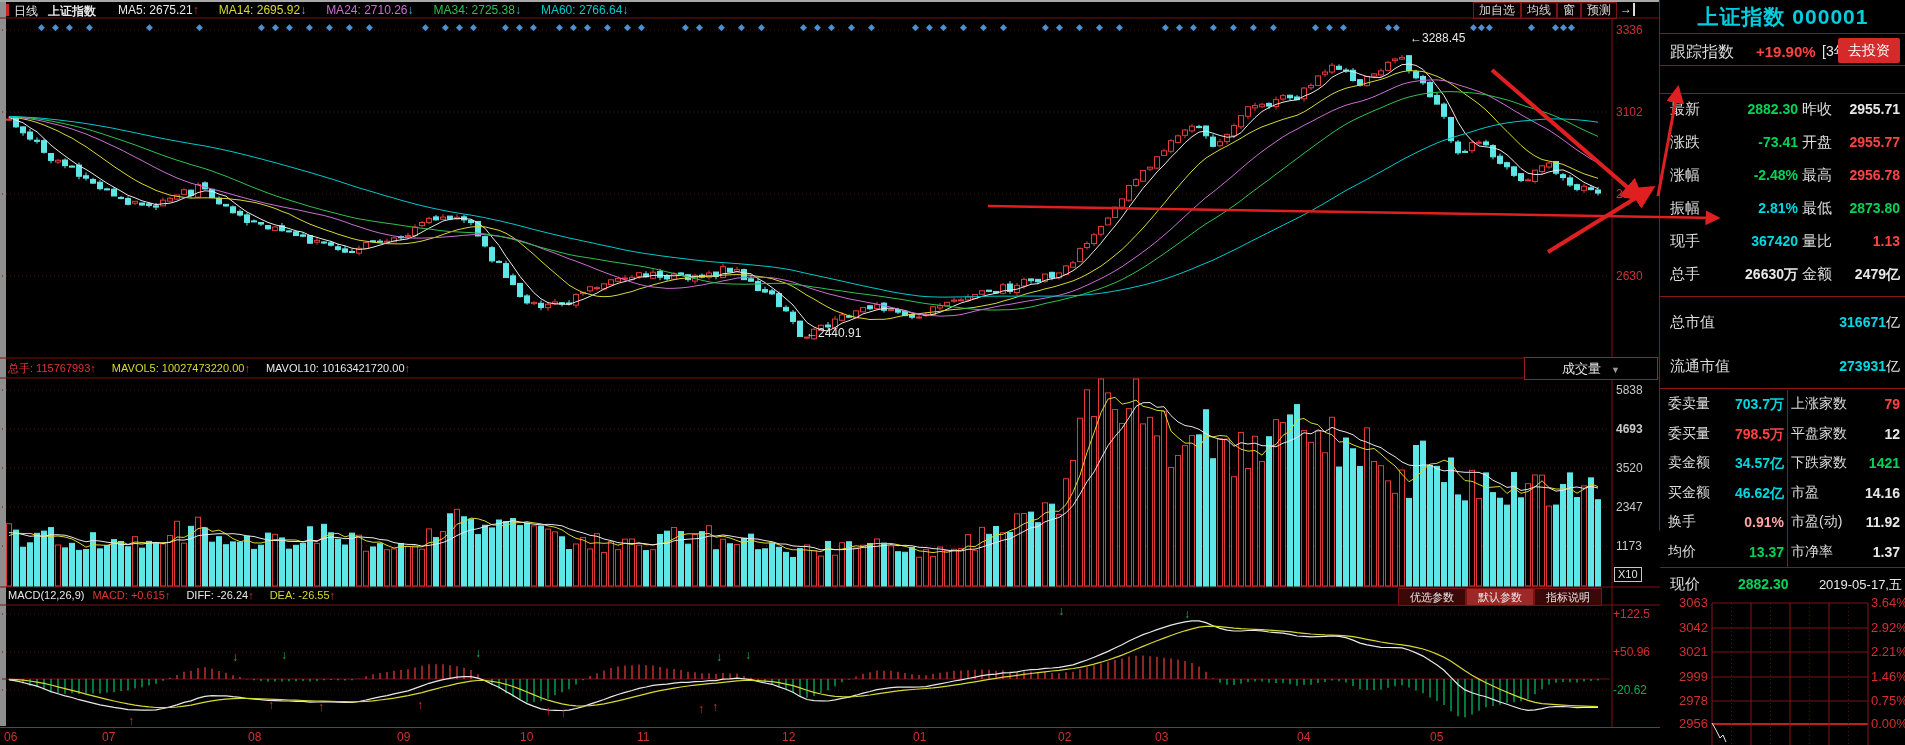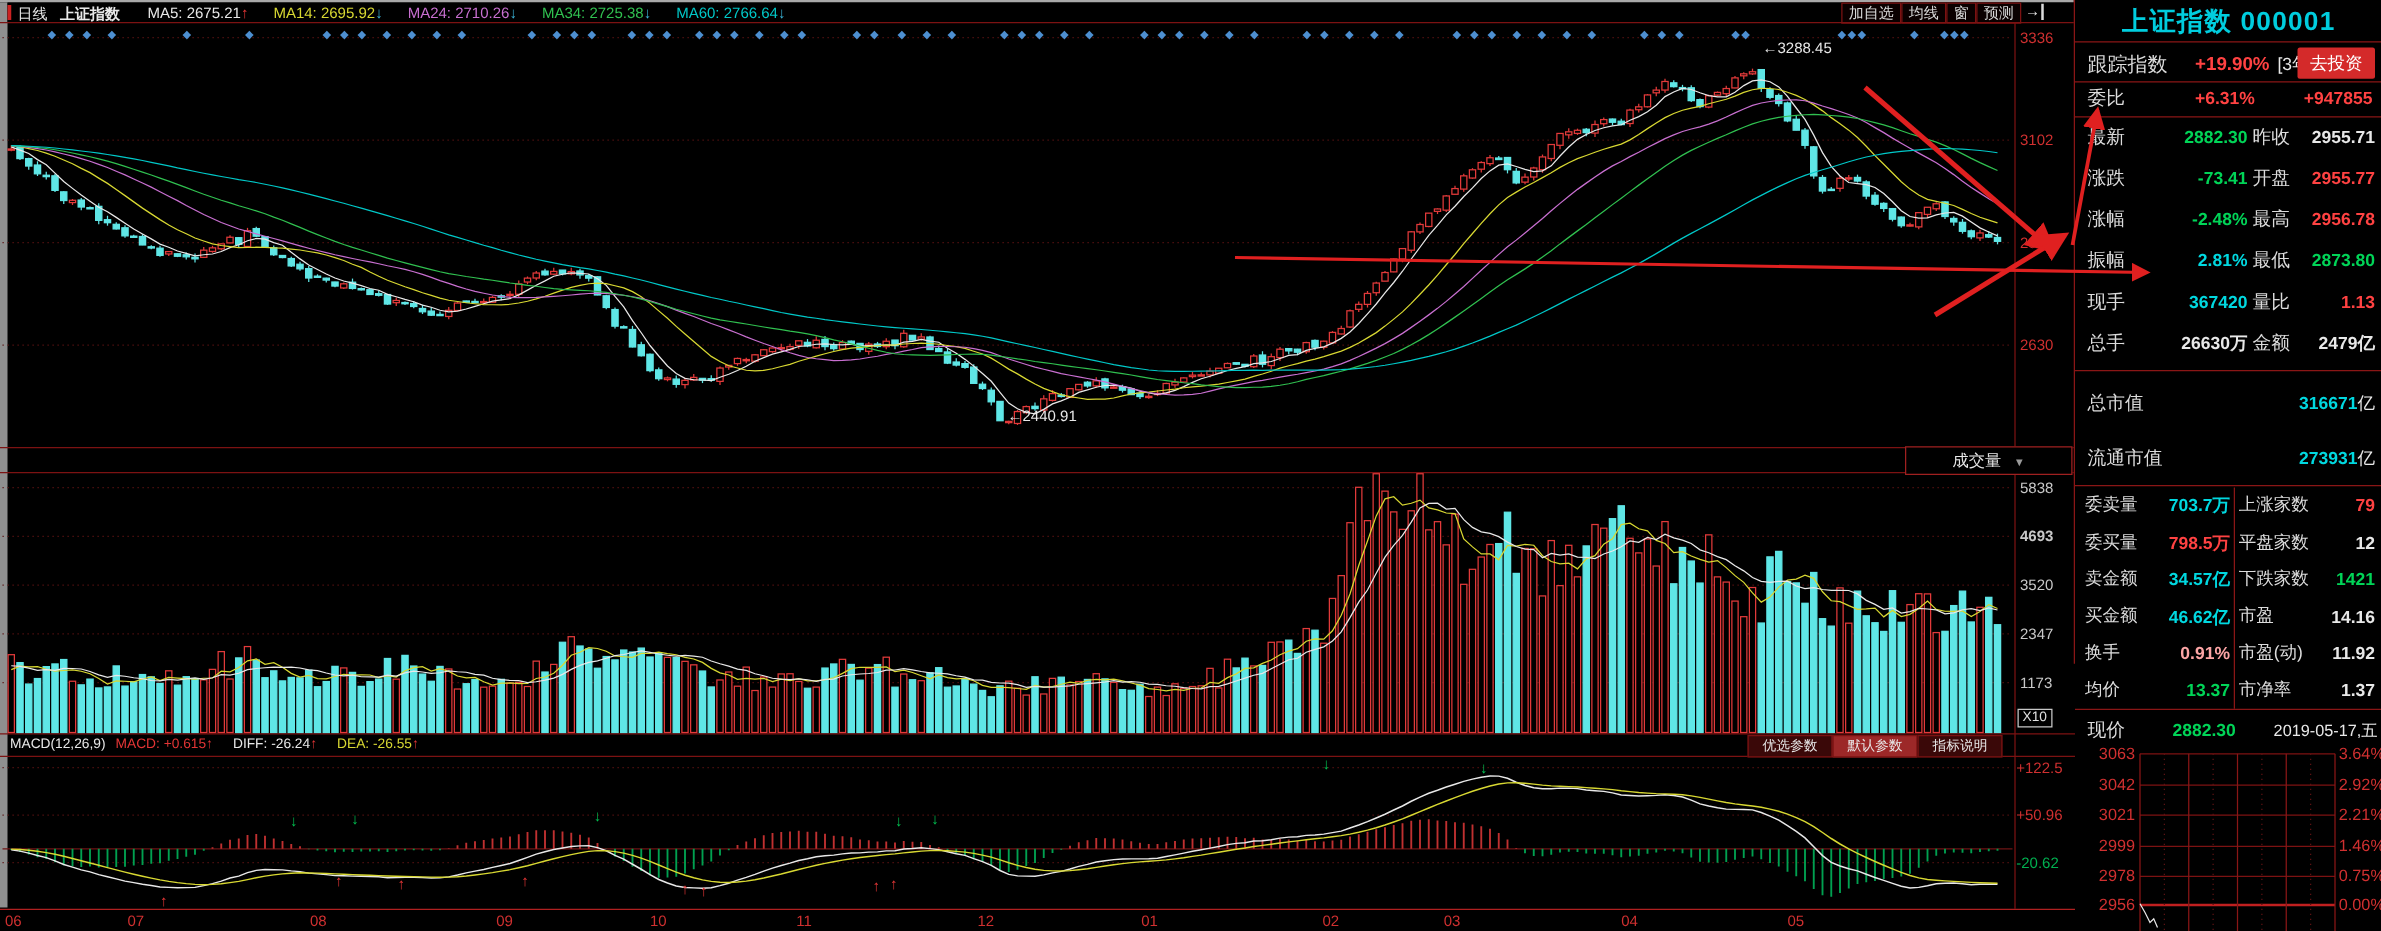--- a/index.html
+++ b/index.html
@@ -1119,20 +1119,21 @@
       <span class="sigarr" style="left: 128px; top: 716px; color: rgb(226, 53, 53);">↑</span>
       <span class="sigarr" style="left: 268px; top: 700px; color: rgb(226, 53, 53);">↑</span>
       <span class="sigarr" style="left: 318px; top: 702px; color: rgb(226, 53, 53);">↑</span>
       <span class="sigarr" style="left: 417px; top: 700px; color: rgb(226, 53, 53);">↑</span>
       <span class="sigarr" style="left: 545px; top: 706px; color: rgb(226, 53, 53);">↑</span>
       <span class="sigarr" style="left: 560px; top: 708px; color: rgb(226, 53, 53);">↑</span>
       <span class="sigarr" style="left: 698px; top: 704px; color: rgb(226, 53, 53);">↑</span>
       <span class="sigarr" style="left: 712px; top: 702px; color: rgb(226, 53, 53);">↑</span>
     </div>
 
+<div id="vol-header" style="top:361px;"><span style="color: rgb(226, 53, 53);">总手: 115767993<span style="color: rgb(226, 53, 53);">↑</span></span><span style="color: rgb(216, 216, 50);">MAVOL5: 10027473220.00<span style="color: rgb(226, 53, 53);">↑</span></span><span style="color: rgb(232, 232, 232);">MAVOL10: 10163421720.00<span style="color: rgb(226, 53, 53);">↑</span></span></div>
 <div id="vol-sel">
   <span>成交量</span><span class="arr">▼</span>
 </div>
 <div id="macd-header" style="top:589px;"><span style="color: rgb(232, 232, 232);">MACD(12,26,9)</span><span style="color: rgb(226, 53, 53);">MACD: +0.615<span style="color: rgb(226, 53, 53);">↑</span></span><span style="color: rgb(232, 232, 232);">DIFF: -26.24<span style="color: rgb(226, 53, 53);">↑</span></span><span style="color: rgb(216, 216, 50);">DEA: -26.55<span style="color: rgb(226, 53, 53);">↑</span></span></div>
 <div id="macd-buttons">
       <div class="macd-btn" style="left: 1398px; position: absolute;">优选参数</div>
       <div class="macd-btn active" style="left: 1466px; position: absolute;">默认参数</div>
       <div class="macd-btn" style="left: 1534px; position: absolute;">指标说明</div>
     </div>
 <div class="abs" id="x10-box">X10</div>
@@ -1141,25 +1142,20 @@
 <div class="abs" id="panel">
   <div id="panel-title">上证指数 000001</div>
   <div class="sep" style="top:33px;"></div>
   <div class="prow" id="track-row" style="top:34px;height:31px;">
     <span class="plabel">跟踪指数</span>
     <span id="track-val">+19.90%</span>
     <span id="track-suffix">[3年]</span>
     <div id="invest-btn">去投资</div>
   </div>
   <div class="sep" style="top:65px;"></div>
-  <div class="prow" id="weibi-row" style="top:66px;height:26px;">
-    <span class="plabel">委比</span>
-    <span id="weibi-val">+6.31%</span>
-    <span id="weibi-extra">+947855</span>
-  </div>
   <div class="sep" style="top:93px;"></div>
   <div id="quote-rows">
         <div class="prow q2" style="position: absolute; left: 0px; top: 93px; width: 246px; height: 33px;">
           <span class="plabel l1">最新</span>
           <span class="pval v1" style="color: rgb(0, 212, 87);">2882.30</span>
           <span class="plabel l2">昨收</span>
           <span class="pval v2" style="color: rgb(232, 232, 232);">2955.71</span>
         </div>
         <div class="prow q2" style="position: absolute; left: 0px; top: 126px; width: 246px; height: 33px;">
           <span class="plabel l1">涨跌</span>

